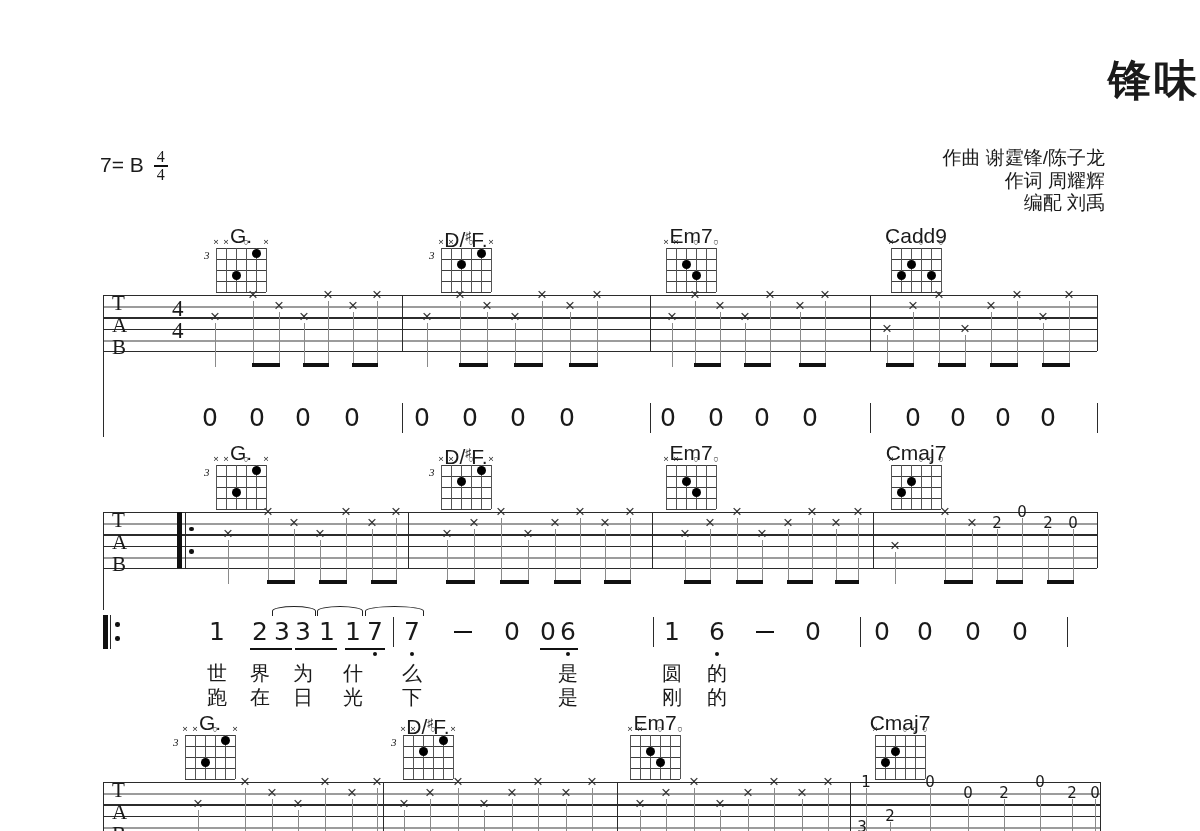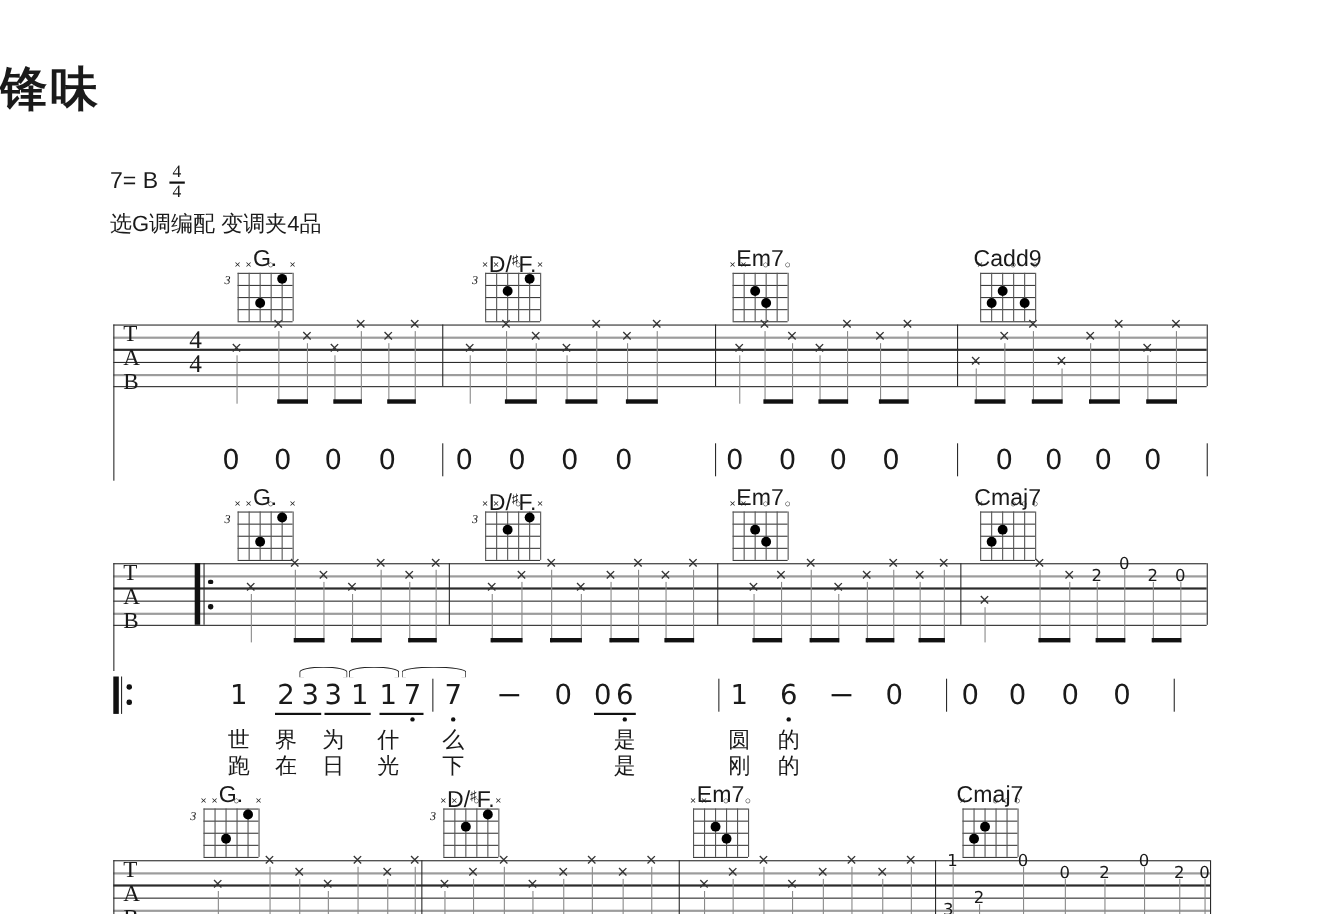--- a/index.html
+++ b/index.html
@@ -2,21 +2,21 @@
 <html><head>
 <meta charset="utf-8">
 <style>
   html,body{margin:0;padding:0;background:#fff}
   body{width:1200px;height:831px;overflow:hidden;position:relative;
        font-family:"Liberation Sans",sans-serif;color:#1a1a1a}
   #page{position:absolute;inset:0;width:1200px;height:831px;background:#fff}
   #score{position:absolute;inset:0}
   #score div{position:absolute}
 
-  .title{position:absolute;left:0;right:0;top:52px;text-align:left;
+  .title{position:absolute;left:0;right:0;top:52px;text-align:right;
          font-size:43px;font-weight:bold;letter-spacing:3px}
   .subtitle{position:absolute;left:0;right:0;top:110px;text-align:center;
             font-size:23px;font-weight:bold}
   .keyline{position:absolute;left:100px;top:150px;font-size:21px}
   .frac{display:inline-block;text-align:center;vertical-align:-8px;margin-left:10px}
   .frac .fn{display:block;font-size:16px;line-height:14px;font-family:"Liberation Serif",serif}
   .fbar{display:block;width:14px;height:1.5px;background:#111;margin:1px auto}
   .arrange{position:absolute;left:100px;top:190px;font-size:20px}
   .credits{position:absolute;right:95px;top:147px;text-align:right;
            font-size:19px;line-height:22.5px}
@@ -49,22 +49,26 @@
 </head>
 <body>
 
 <div id="page">
   <div class="title">锋味</div>
 
   <div class="keyline">
     <span>7= B</span><span class="frac"><span class="fn">4</span><span class="fbar"></span><span class="fn">4</span></span>
   </div>
 
-  <div class="arrange">选G调编配 变调夹4品</div>
-
+
+  <div class="credits">
+    <div>作曲 谢霆锋/陈子龙</div>
+    <div>作词 周耀辉</div>
+    <div>编配 刘禹</div>
+  </div>
 
   <div id="score">
       <div class="hl" style="left: 103px; top: 295px; width: 994px;"></div>
       <div class="hl gray" style="left: 103px; top: 306.2px; width: 994px;"></div>
       <div class="hl" style="left: 103px; top: 317.4px; width: 994px;"></div>
       <div class="hl" style="left: 103px; top: 328.6px; width: 994px;"></div>
       <div class="hl gray" style="left: 103px; top: 339.8px; width: 994px;"></div>
       <div class="hl" style="left: 103px; top: 351px; width: 994px;"></div>
       <div class="vl" style="left: 103px; top: 295px; height: 142px;"></div>
       <div class="vl" style="left: 402px; top: 295px; height: 56px;"></div>

